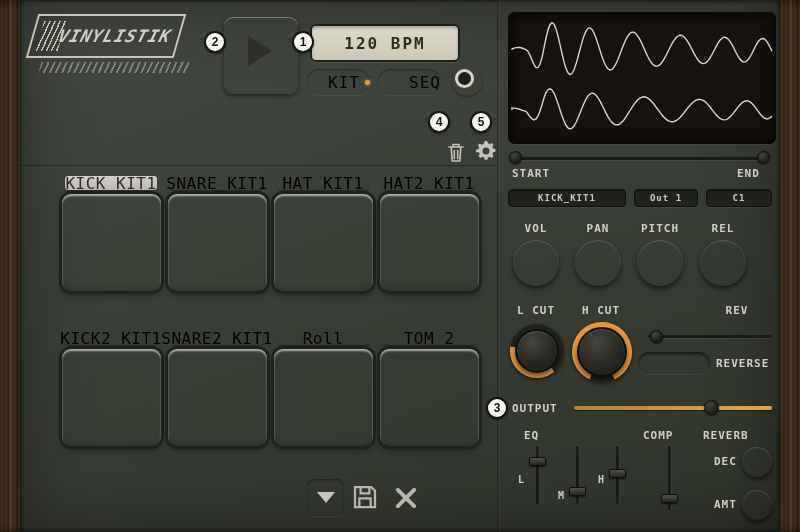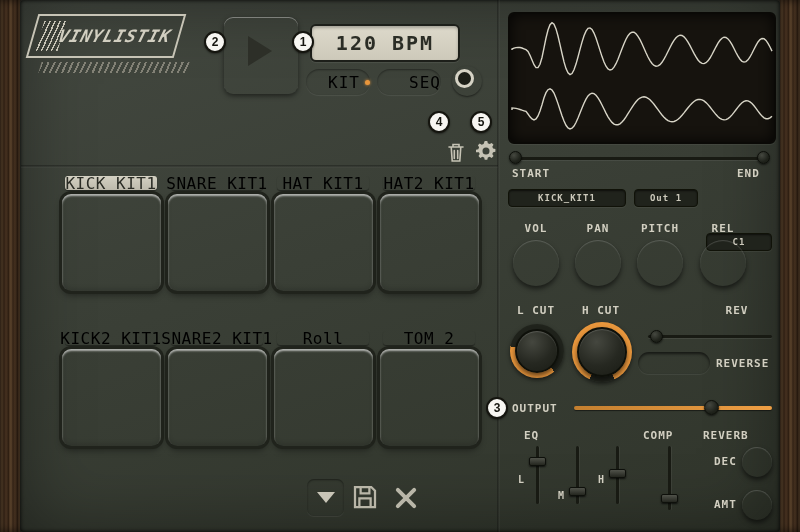--- a/index.html
+++ b/index.html
@@ -36,21 +36,21 @@
 
   
   .play-btn{left:224px;top:17px;width:74px;height:77px;border-radius:9px;
     background:linear-gradient(180deg,#98978f 0%,#7d7c75 45%,#66655e 100%);
     border:3px solid #23251f;
     box-shadow:0 2px 5px rgba(0,0,0,.5),inset 0 1px 0 rgba(255,255,255,.35);}
   .play-tri{position:absolute;left:24px;top:19px;width:0;height:0;
     border-left:24px solid #2d2f28;border-top:15px solid transparent;border-bottom:15px solid transparent;}
   .bpm-display{left:310px;top:24px;width:150px;height:38px;border-radius:6px;
     background:linear-gradient(180deg,#ddd9cb,#cdc9ba);border:2px solid #1d1f1a;
-    color:#2b2d26;font-weight:bold;font-size:20px;letter-spacing:2px;
+    color:#2b2d26;font-weight:bold;font-size:16px;letter-spacing:2px;
     display:flex;align-items:center;justify-content:center;
     box-shadow:inset 0 2px 3px rgba(0,0,0,.25),0 1px 1px rgba(255,255,255,.08);}
   .pill-btn{height:26px;border-radius:13px;
     background:linear-gradient(180deg,#31352c,#272b23);border:2px solid #15170f;
     color:#ccc9bb;font-weight:bold;font-size:11px;letter-spacing:1px;
     display:flex;align-items:center;justify-content:flex-end;gap:5px;
     box-shadow:0 1px 1px rgba(255,255,255,.08),inset 0 1px 2px rgba(0,0,0,.4);}
   .kit-btn{left:306px;top:69px;width:64px;}
   .seq-btn{left:377px;top:69px;width:64px;}
   .kit-dot{width:5px;height:5px;border-radius:50%;background:#e8963c;box-shadow:0 0 3px #e8963c;}
@@ -108,21 +108,21 @@
   .start-handle{left:509px;top:151px;}
   .end-handle{left:757px;top:151px;}
   .ctl-label{color:#d2cfc1;font-weight:bold;font-size:11px;letter-spacing:1px;}
   .lbl-c{width:60px;text-align:center;}
   .start-label{left:512px;top:167px;} .end-label{left:737px;top:167px;}
   .inset-display{background:#20231c;border:1px solid #101208;border-radius:4px;color:#ccc9bb;
     font-size:9px;font-weight:bold;letter-spacing:1px;display:flex;align-items:center;justify-content:center;
     box-shadow:inset 0 1px 2px rgba(0,0,0,.6),0 1px 0 rgba(255,255,255,.05);}
   .sample-name-display{left:508px;top:189px;width:118px;height:18px;}
   .output-display{left:634px;top:189px;width:64px;height:18px;}
-  .note-display{left:706px;top:189px;width:66px;height:18px;margin-top:44px;}
+  .note-display{left:706px;top:189px;width:66px;height:18px;}
 
   .vol-label{left:506px;top:222px;} .pan-label{left:568px;top:222px;}
   .pitch-label{left:630px;top:222px;} .rel-label{left:693px;top:222px;}
   .knob{border-radius:50%;
     background:radial-gradient(circle at 38% 28%,#45473f,#262821 55%,#191b14 100%);
     border:2px solid #0e100a;
     box-shadow:0 3px 5px rgba(0,0,0,.55),inset 0 1px 1px rgba(255,255,255,.18);}
   .knob-lg{width:46px;height:46px;top:240px;}
   .vol-knob{left:513px;} .pan-knob{left:575px;} .pitch-knob{left:637px;} .rel-knob{left:700px;}
 

